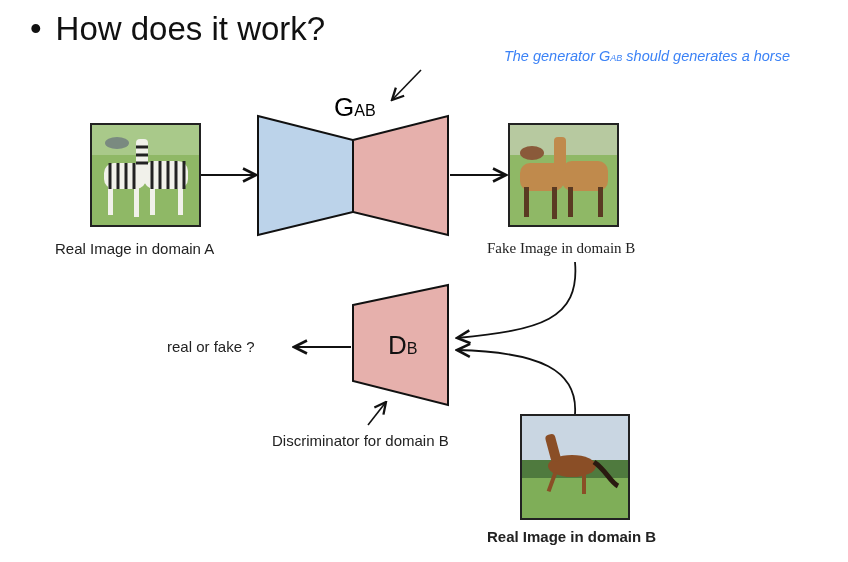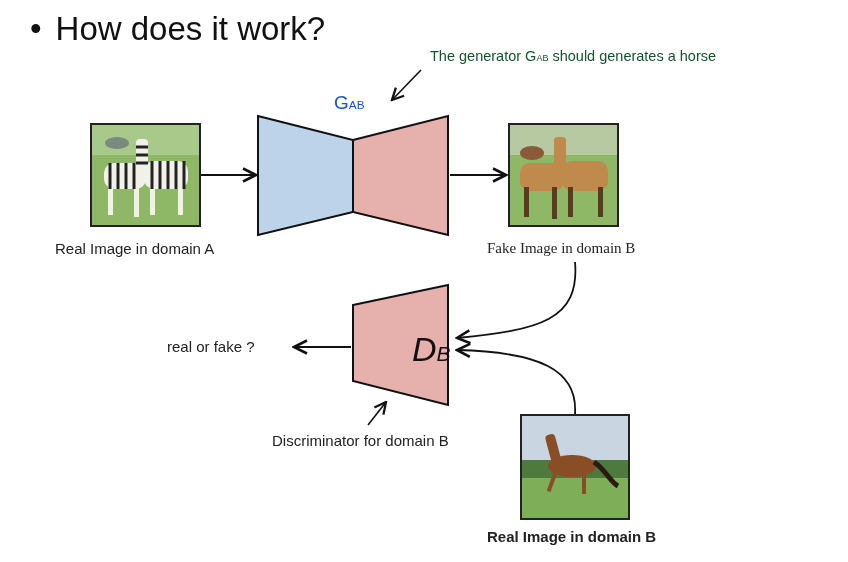--- a/index.html
+++ b/index.html
@@ -1,25 +1,25 @@
 <!DOCTYPE html>
 <html><head>
 <meta charset="utf-8">
 <style>
   html, body { margin:0; padding:0; background:#ffffff; }
   body { width:848px; height:562px; position:relative; overflow:hidden;
          font-family:"Liberation Sans", "DejaVu Sans", sans-serif; color:#1a1a1a; }
   .abs { position:absolute; }
   .title { left:30px; top:10px; font-size:33px; color:#111; white-space:nowrap;text-align:center; }
   .title .bullet { margin-right:14px; }
-  .note { left:430px; top:46px; font-size:14.5px; line-height:20px; color:#14532d; text-align:left; width:360px; }
+  .note { left:430px; top:46px; font-size:14.5px; line-height:20px; color:#3b82f6; text-align:right; width:360px;font-style:italic; }
   .sub { font-size:0.62em; vertical-align:baseline; }
   .lbl { font-size:15px; color:#222; white-space:nowrap;text-align:right; }
-  .gab { left:334px; top:92px; font-size:19px; color:#1d4ed8; }
-  .db { left:412px; top:330px; font-size:34px; color:#111;font-style:italic; }
+  .gab { left:334px; top:92px; font-size:26px; color:#000000; }
+  .db { left:388px; top:330px; font-size:26px; color:#111; }
   .photo { border:2px solid #222; box-sizing:border-box; overflow:hidden; }
   svg { position:absolute; left:0; top:0; }
 </style>
 </head>
 <body>
 
 <div class="abs title">
   <span class="bullet">•</span><span>How does it work?</span>
 </div>
 

